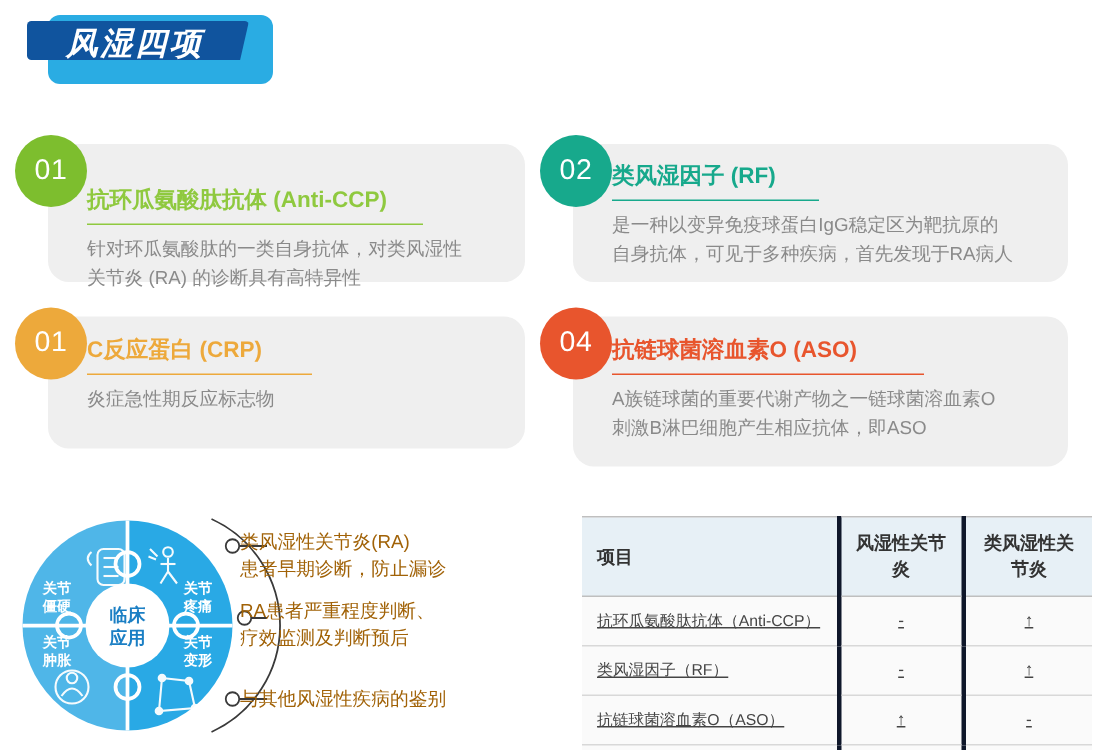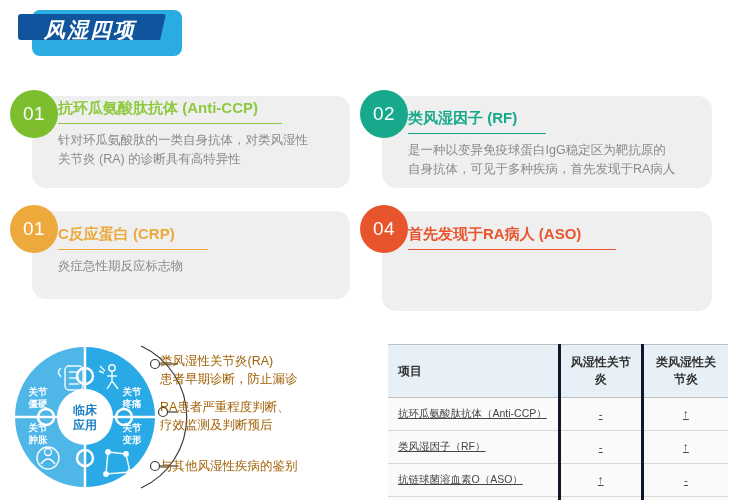--- a/index.html
+++ b/index.html
@@ -83,21 +83,21 @@
   }
   .badge-1 { left: 10px;  top: 90px;  background: #7DBE2E; }
   .badge-2 { left: 360px; top: 90px;  background: #17A98C; }
   .badge-3 { left: 10px;  top: 205px; background: #EDA93B; }
   .badge-4 { left: 360px; top: 205px; background: #E8552D; }
 
   .card-body {
     position: absolute;
     z-index: 2;
   }
-  .cb-1 { left: 58px;  top: 98px; width: 290px; }
+  .cb-1 { left: 58px;  top: 124px; width: 290px; }
   .cb-2 { left: 408px; top: 108px; width: 300px; }
   .cb-3 { left: 58px;  top: 224px; width: 290px; }
   .cb-4 { left: 408px; top: 224px; width: 300px; }
 
   .card-title {
     font-size: 15px;
     font-weight: bold;
     line-height: 20px;
     padding-bottom: 5px;
     display: inline-block;
@@ -213,22 +213,24 @@
 <div class="badge badge-3">01</div>
 <div class="card-body cb-3">
   <div class="card-title t-3">C反应蛋白 (CRP)</div>
   <div class="card-rule rule-3"></div>
   <div class="card-desc" style="white-space:pre-line">炎症急性期反应标志物</div>
 </div>
 
 <div class="card card-4"></div>
 <div class="badge badge-4">04</div>
 <div class="card-body cb-4">
-  <div class="card-title t-4">首先发现于RA病人 (ASO)</div>
+  <div class="card-title t-4">抗链球菌溶血素O (ASO)</div>
   <div class="card-rule rule-4"></div>
+  <div class="card-desc" style="white-space:pre-line">A族链球菌的重要代谢产物之一链球菌溶血素O
+刺激B淋巴细胞产生相应抗体，即ASO</div>
 </div>
 
 <div class="diagram">
   <svg width="360" height="155" viewBox="0 0 360 155" xmlns="http://www.w3.org/2000/svg">
 
     <g>
       <path d="M77,77 L77,7 A70,70 0 0,0 7,77 Z" fill="#4FB6E8"></path>
       <path d="M77,77 L7,77 A70,70 0 0,0 77,147 Z" fill="#4FB6E8"></path>
       <path d="M77,77 L77,7 A70,70 0 0,1 147,77 Z" fill="#29A9E5"></path>
       <path d="M77,77 L147,77 A70,70 0 0,1 77,147 Z" fill="#29A9E5"></path>

